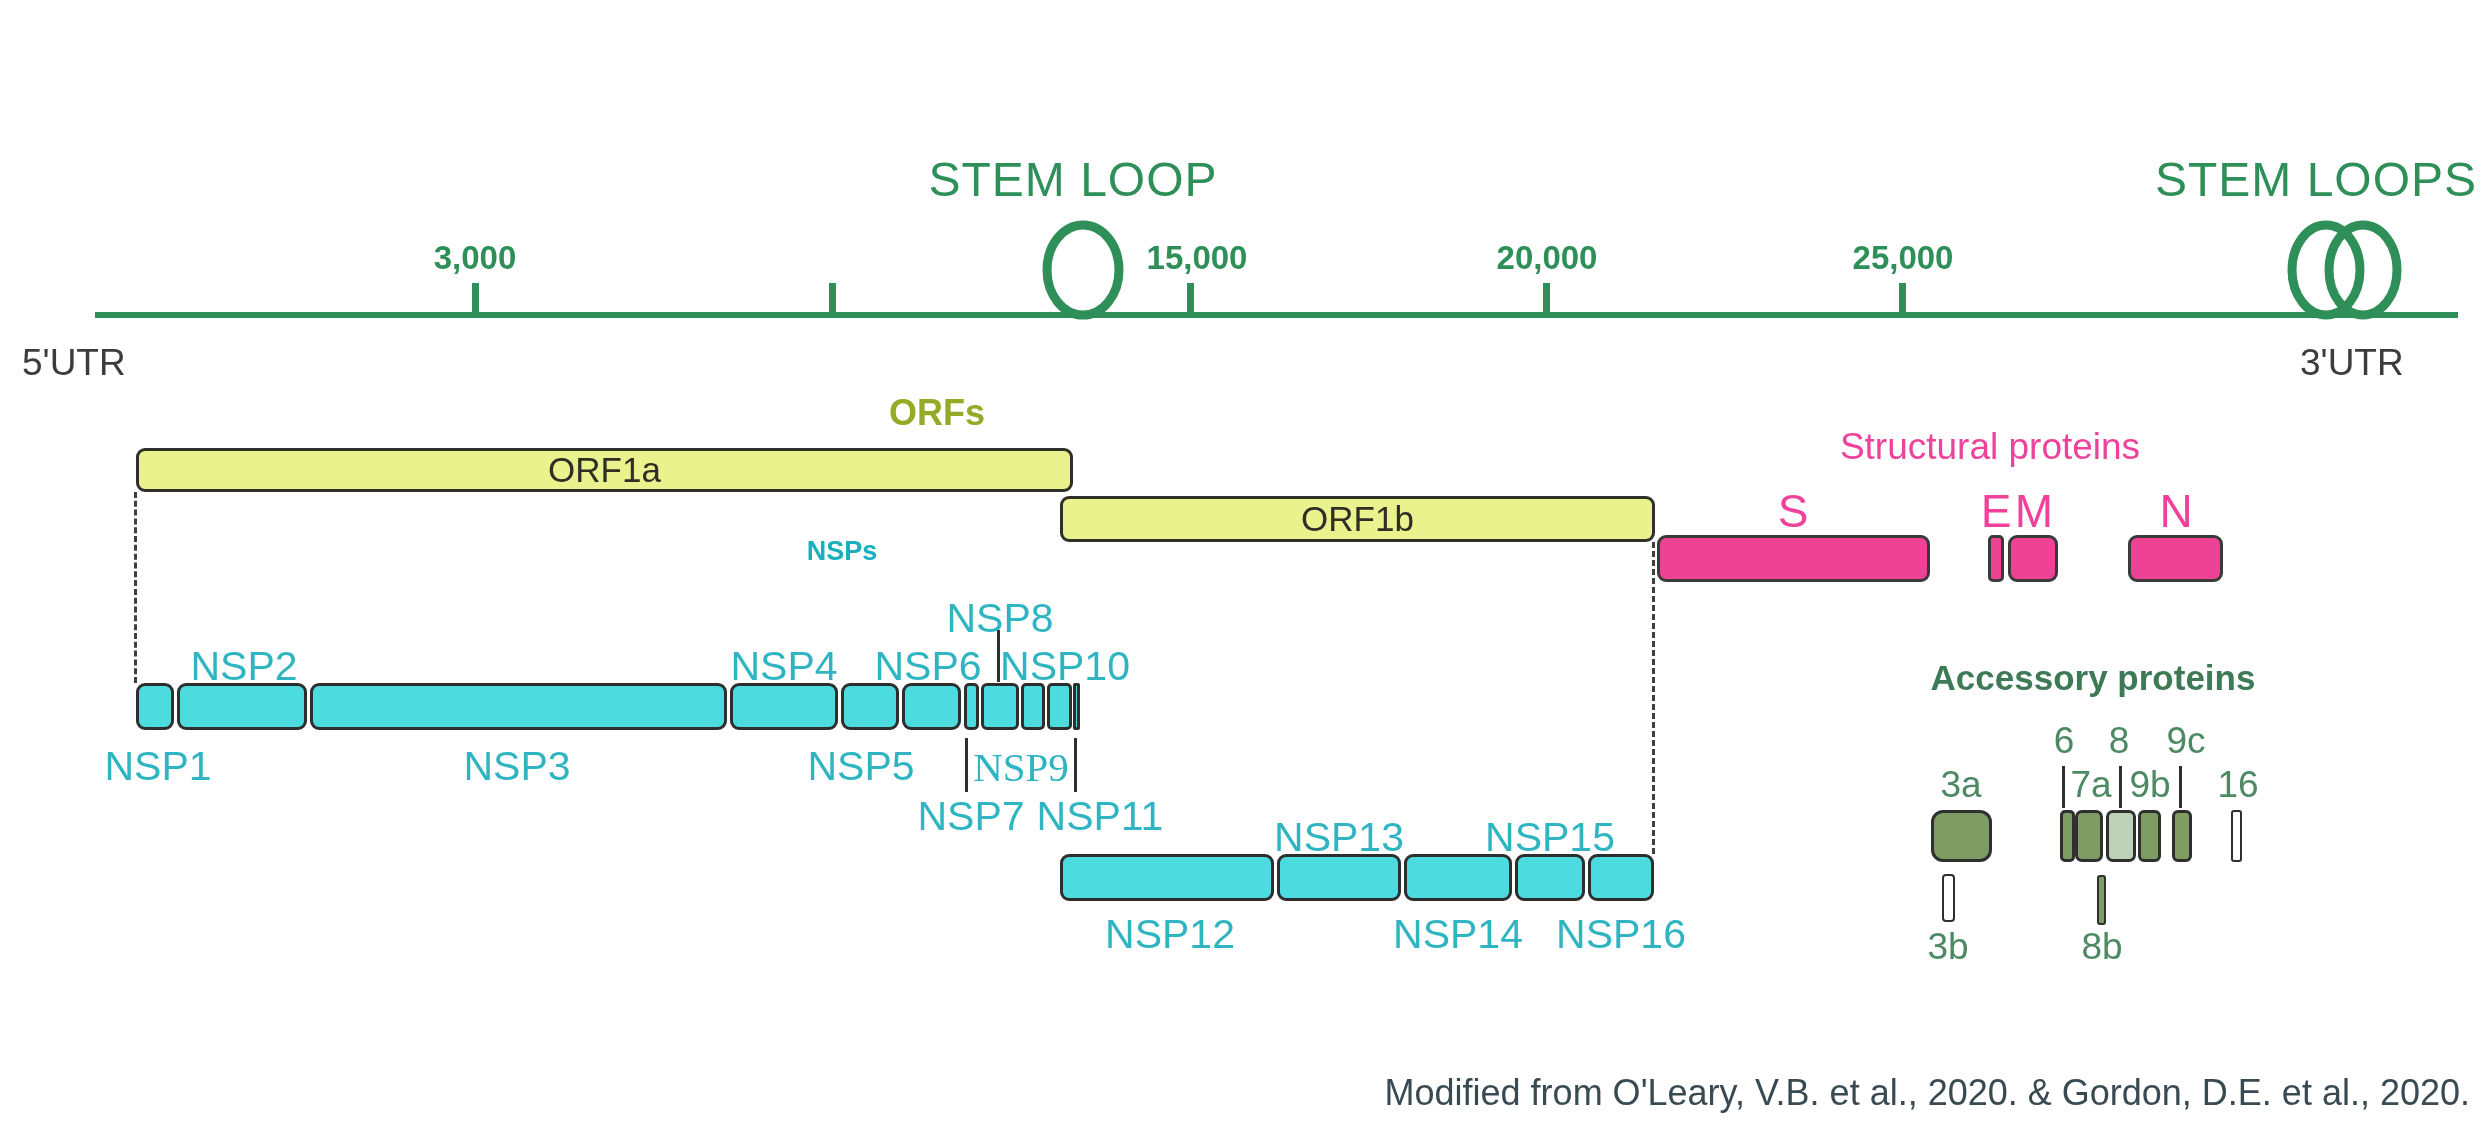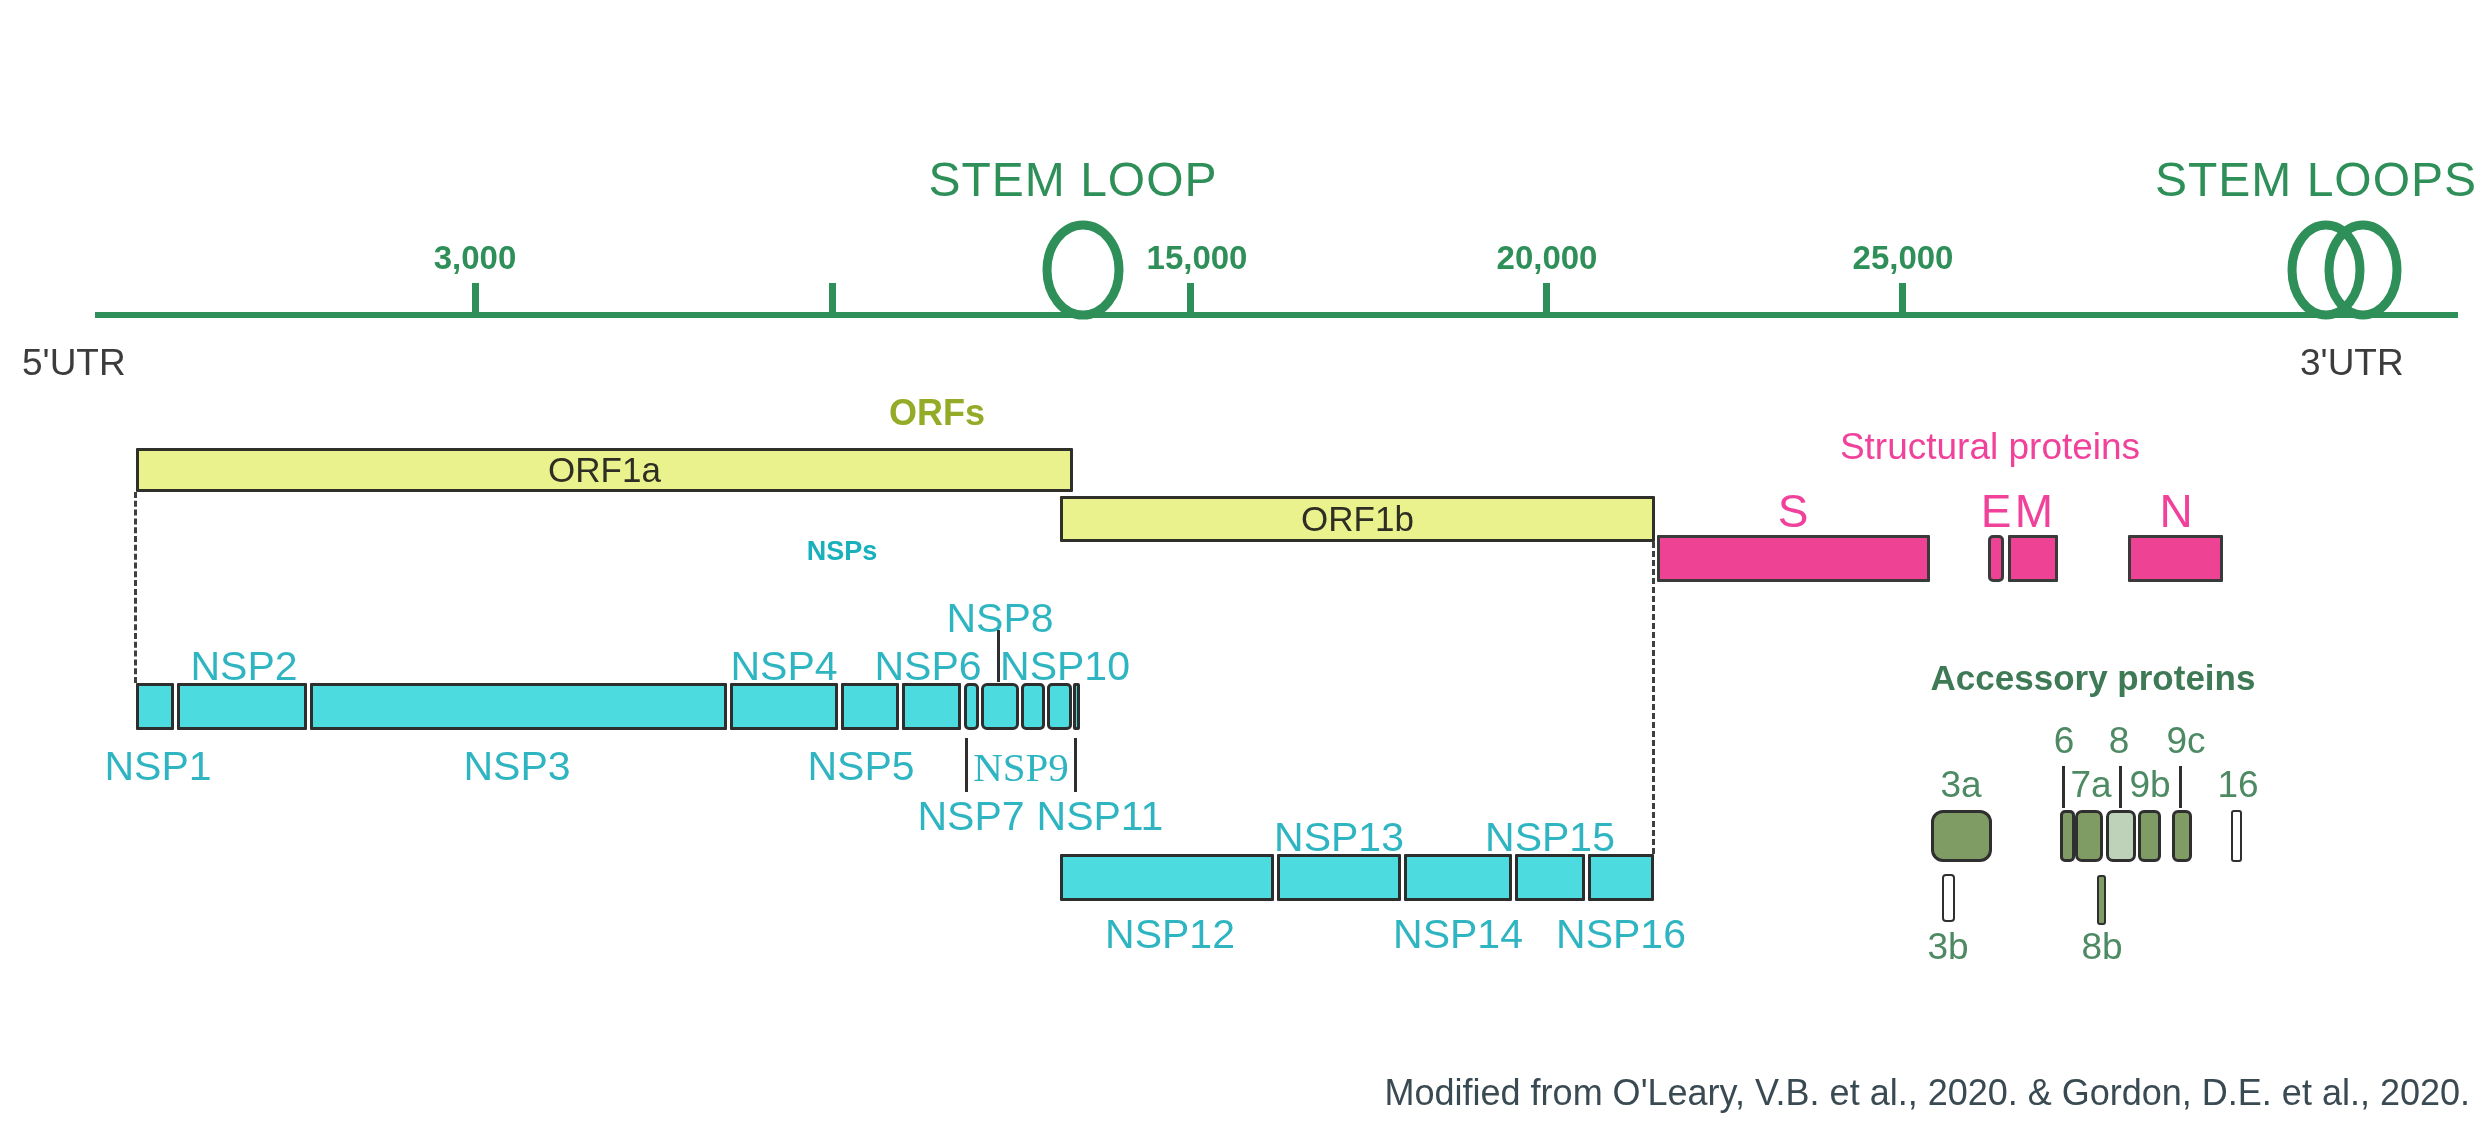--- a/index.html
+++ b/index.html
@@ -1,20 +1,20 @@
 <!DOCTYPE html>
 <html><head>
 <meta charset="utf-8">
 <style>
   html,body{margin:0;padding:0;background:#ffffff;}
   #canvas{position:relative;width:2486px;height:1146px;background:#ffffff;overflow:hidden;
           font-family:"Liberation Sans",sans-serif;}
   .abs{position:absolute;}
   .cl{position:absolute;transform:translateX(-50%);white-space:nowrap;}
-  .bar{position:absolute;box-sizing:border-box;border:3px solid #30302a;border-radius:1px;}
+  .bar{position:absolute;box-sizing:border-box;border:3px solid #30302a;border-radius:9px;}
   .yellow{background:#e9f28c;}
   .cyan{background:#4cdcdf;border-color:#2e2e2e;}
   .pink-fill{background:#ee4295;border-color:#3a3a3a;}
   .olive{background:#7e9c64;border-color:#2f2f2f;}
   .pale{background:#bed1b9;border-color:#2f2f2f;}
   .whitebar{background:#ffffff;border-color:#2f2f2f;}
   .axisline{position:absolute;background:#2e8f58;}
   .tick{position:absolute;width:7px;background:#2e8f58;}
   .ticklabel{font-size:33px;font-weight:bold;color:#2e8f58;}
   .greentitle{font-size:48px;color:#2e8f58;letter-spacing:1px;}

